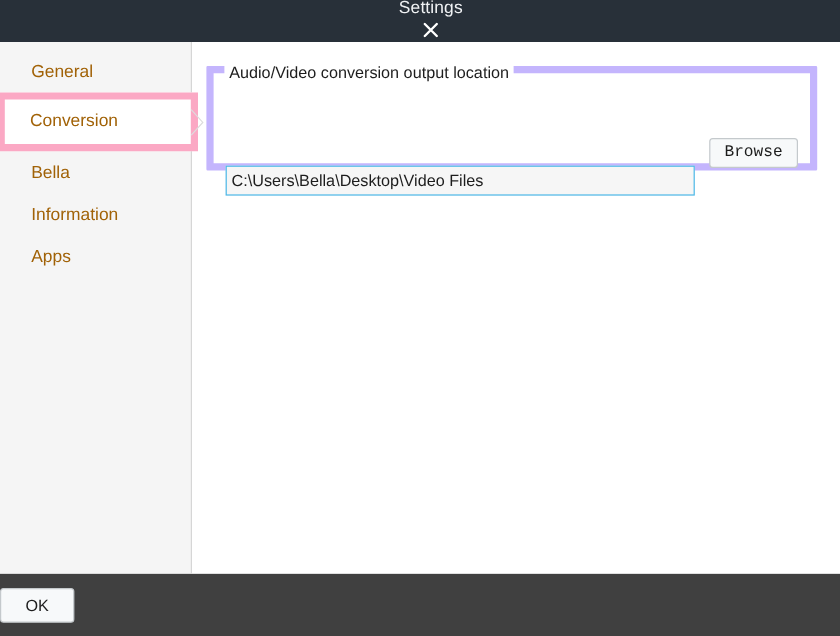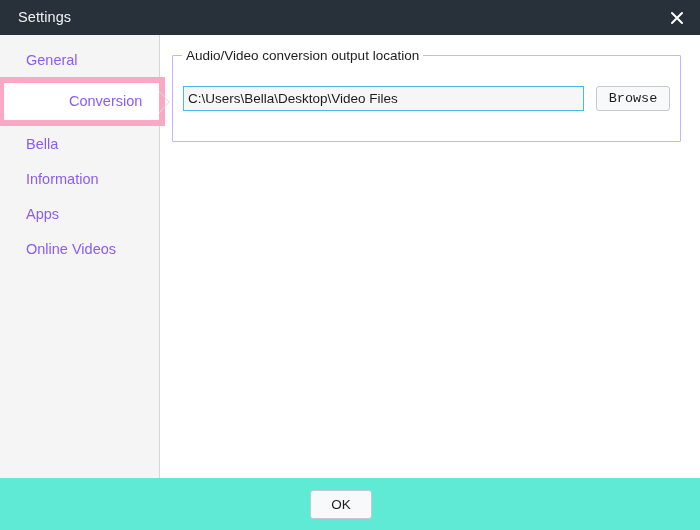--- a/index.html
+++ b/index.html
@@ -26,20 +26,21 @@
   
   .titlebar {
     height: 35px;
     min-height: 35px;
     background: #283039;
     display: flex;
     align-items: center;
     justify-content: space-between;
     padding: 0 0 0 18px;
     box-sizing: border-box;
+    flex-direction: column;
   }
   .titlebar-title {
     color: #f0f2f4;
     font-size: 14.5px;
     letter-spacing: 0.1px;
     line-height: 1;
   }
   .close-btn {
     width: 46px;
     height: 35px;
@@ -69,38 +70,37 @@
     position: relative;
   }
   .nav-item {
     position: relative;
     height: 35px;
     display: flex;
     align-items: center;
     padding-left: 26px;
     box-sizing: border-box;
     font-size: 14.5px;
-    color: #8b5cf6;
+    color: #a16207;
     cursor: pointer;
     white-space: nowrap;
   }
   .nav-item.selected {
     background: #ffffff;
     border: 6px solid #fba8c4;
     border-left-width: 5px;
     padding-left: 21px;
     height: 49px;
     margin-left: -1px;
     width: 166px;
     box-sizing: border-box;
     z-index: 3;
   }
   .nav-item.selected .nav-label {
     margin-top: -1px;
-    margin-left: 44px;
   }
   .sel-arrow {
     position: absolute;
     right: -11px;
     top: 50%;
     transform: translateY(-50%);
     width: 11px;
     height: 22px;
     z-index: 4;
   }
@@ -109,21 +109,21 @@
   .content {
     flex: 1;
     background: #ffffff;
     padding: 20px 19px 0 12px;
     box-sizing: border-box;
     position: relative;
   }
 
   .groupbox {
     position: relative;
-    border: 1px solid #c4b5fd;
+    border: 6px solid #c4b5fd;
     border-radius: 1px;
     height: 87px;
     box-sizing: border-box;
     padding: 0;
   }
   .groupbox-legend {
     position: absolute;
     top: -8px;
     left: 9px;
     background: #ffffff;
@@ -146,20 +146,21 @@
     height: 25px;
     box-sizing: border-box;
     border: 1px solid #4cb8e8;
     background: #f6f6f6;
     font-family: "Liberation Sans", sans-serif;
     font-size: 13.5px;
     color: #1d1d1d;
     padding: 0 4px;
     outline: none;
     border-radius: 0;
+    margin-top: 47px;
   }
 
   .btn {
     height: 25px;
     min-width: 74px;
     box-sizing: border-box;
     margin-left: 12px;
     background: #f7f9fa;
     border: 1px solid #c4c9cc;
     border-radius: 3px;
@@ -170,24 +171,24 @@
     padding: 0 10px;
     display: flex;
     align-items: center;
     justify-content: center;
   }
 
   
   .footer {
     height: 52px;
     min-height: 52px;
-    background: #5eead4;
-    display: flex;
-    align-items: center;
-    justify-content: center;
+    background: #404040;
+    display: flex;
+    align-items: center;
+    justify-content: flex-start;
     padding-right: 18px;
     box-sizing: border-box;
     gap: 12px;
   }
   .footer-btn {
     width: 62px;
     height: 29px;
     background: #f7f9fa;
     border: 1px solid #c4c9cc;
     border-radius: 3px;
@@ -235,23 +236,20 @@
       </div>
 
       <div class="nav-item">
         <span class="nav-label">Information</span>
       </div>
 
       <div class="nav-item">
         <span class="nav-label">Apps</span>
       </div>
 
-      <div class="nav-item">
-        <span class="nav-label">Online Videos</span>
-      </div>
 
     </div>
 
     <div class="content">
       <div class="groupbox">
         <span class="groupbox-legend">Audio/Video conversion output location</span>
         <div class="field-row">
           <input class="path-input" type="text" value="C:\Users\Bella\Desktop\Video Files" style="">
           <button class="btn">Browse</button>
         </div>

